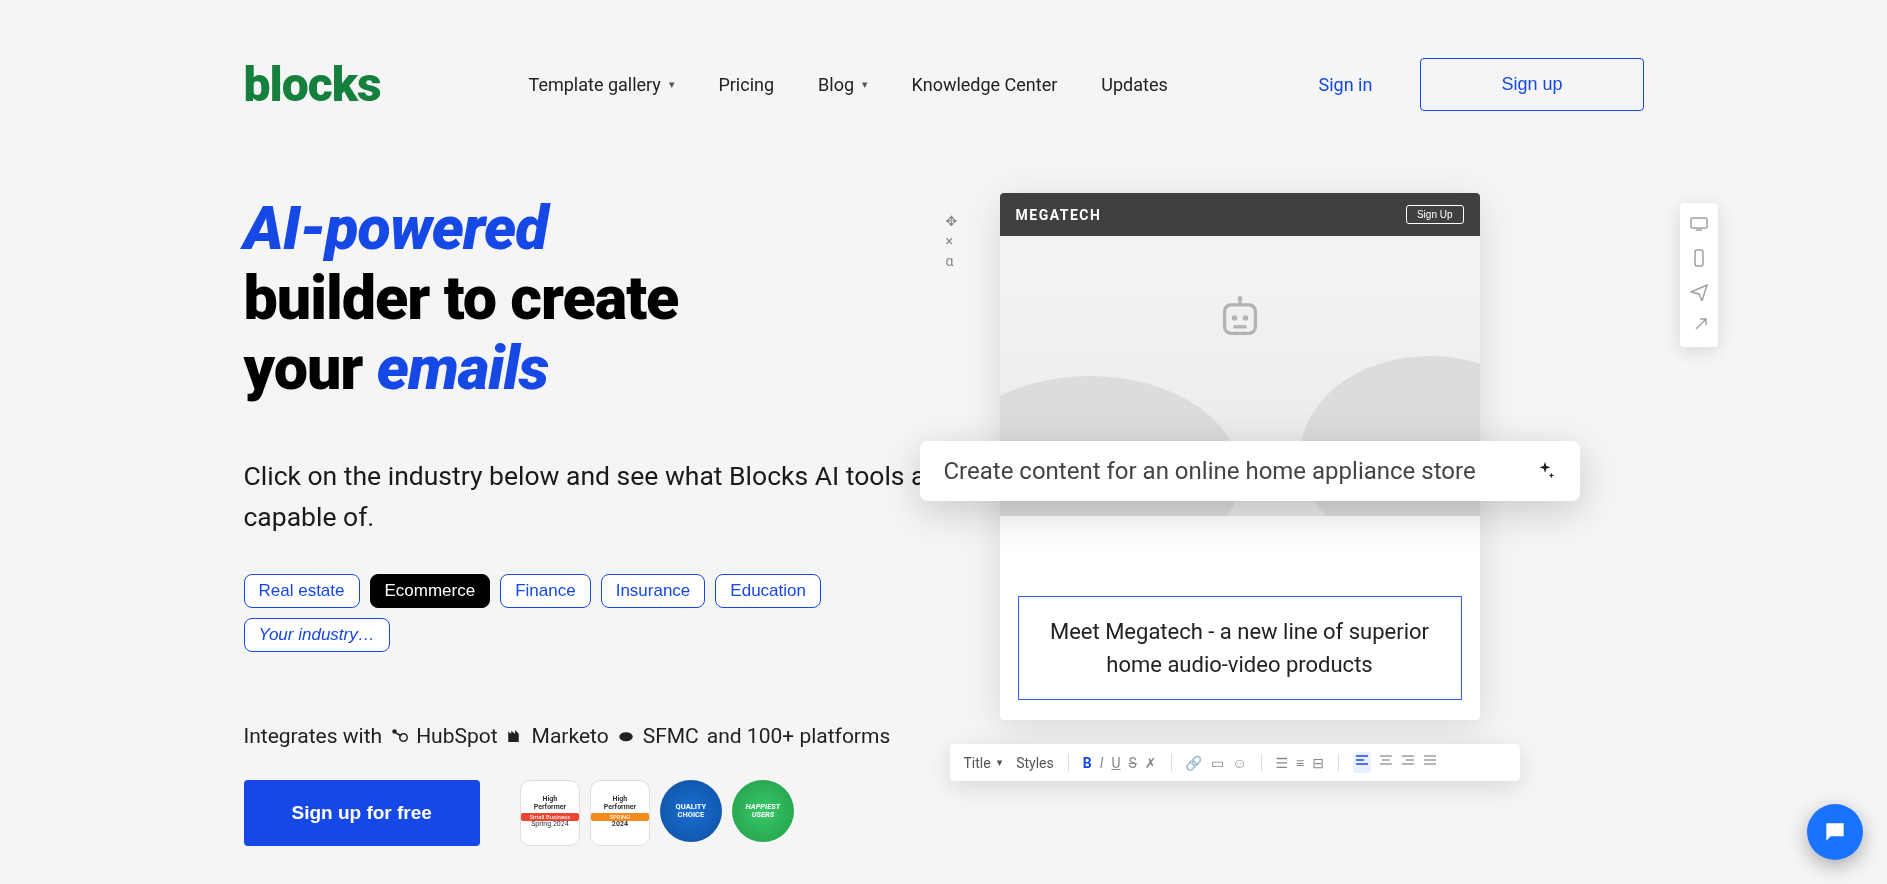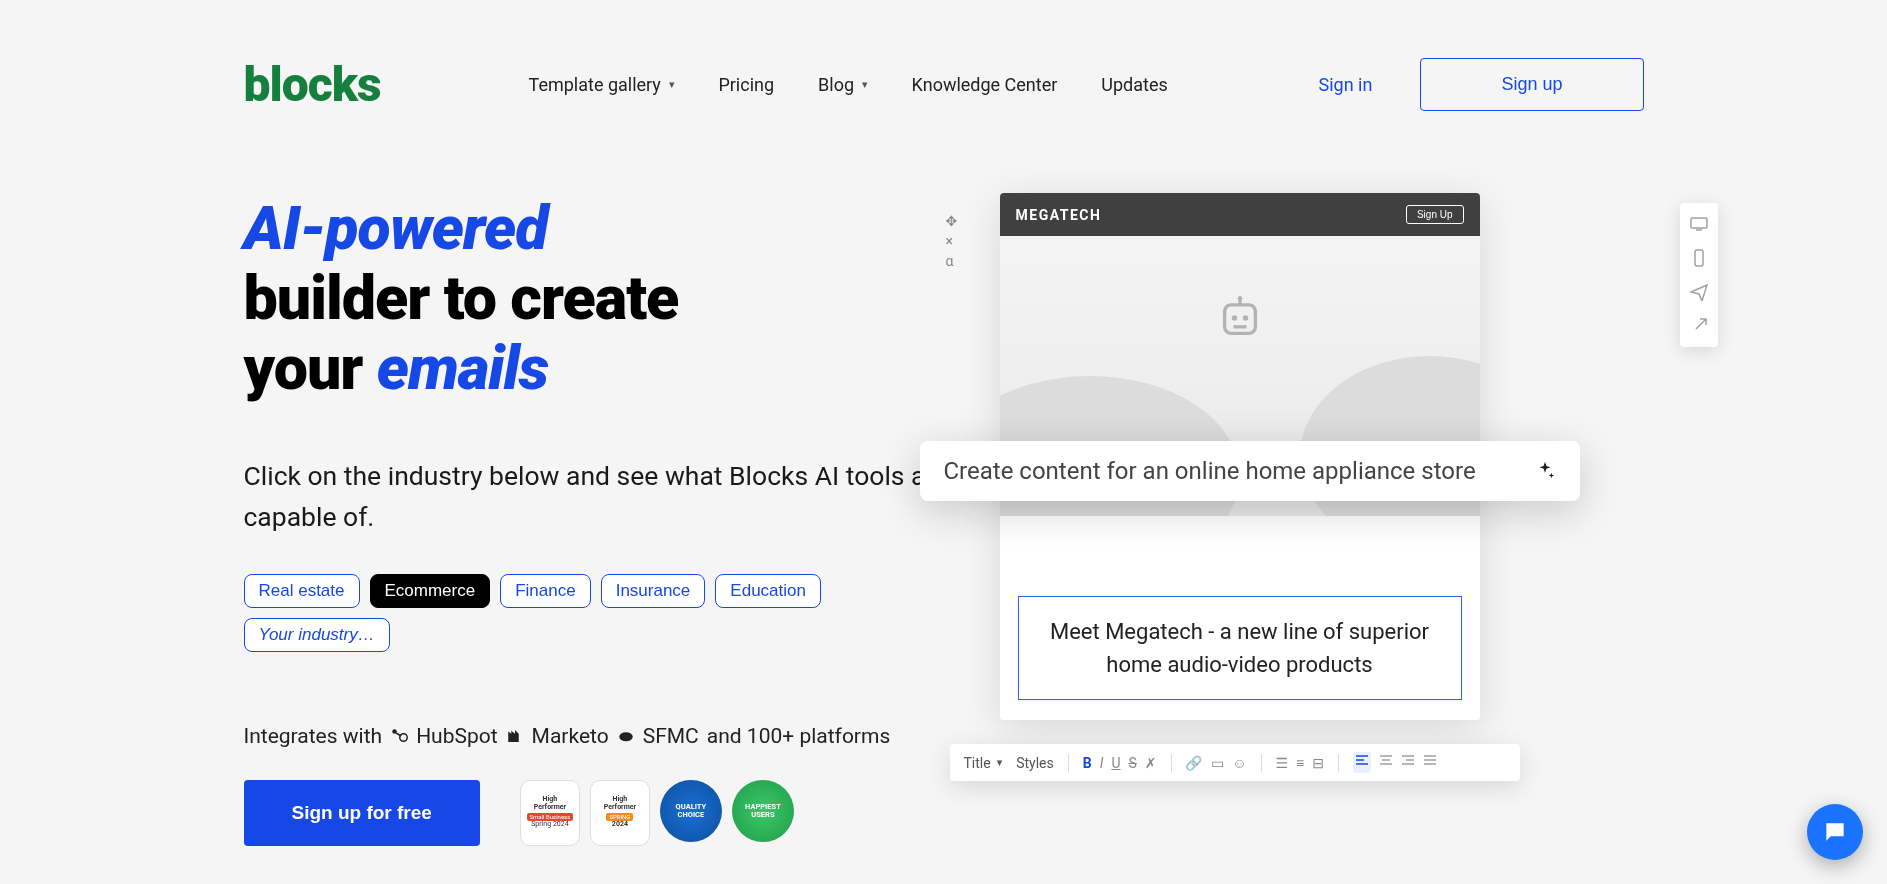--- a/index.html
+++ b/index.html
@@ -74,27 +74,27 @@
 .tag.active { background:#000; color:#fff; border-color:#000; }
 .tag.italic { font-style: italic; }
 .integrates { margin-top: 72px; font-size: 21px; color:#222; display:flex; align-items:center; gap:8px; flex-wrap:wrap; }
 .integrates a { color:#222; cursor:pointer; }
 .mini-icon { width:18px; height:18px; display:inline-block; }
 .cta-row { margin-top: 32px; display:flex; align-items:flex-start; gap:40px; }
 .signup-free { background:#1548e5; color:#fff; font-size:19px; font-weight:600; padding:22px 48px; border:none; border-radius:4px; cursor:pointer; }
 .badges { display:flex; gap:10px; }
 .badge {
   width:60px; height:66px; border-radius:10px; background:#fff; border:1px solid #ddd;
-  display:flex; flex-direction:column; align-items:center; justify-content:center;
+  display:flex; flex-direction:column; justify-content:center;
   font-size:7px; text-align:center; line-height:1.05; color:#333;
 }
 .badge.round { border-radius:50%; width:62px; height:62px; color:#fff; font-size:7.5px; }
 .badge .bold { font-weight:700; }
 .badge.quality { background: radial-gradient(circle,#1a6fd4 0,#0d4f9e 100%); border:none; }
-.badge.happy { background: radial-gradient(circle,#3bc869 0,#1f9c47 100%); border:none; }
+.badge.happy { background: radial-gradient(circle,#3bc869 0,#1f9c47 100%); border:none;font-style:italic; }
 .badge .ribbon { background:#e43; color:#fff; font-size:6px; padding:1px 3px; border-radius:2px; margin-top:2px; }
 .badge .ribbon.orange { background:#f58a1f; }
 
 
 .hero-right { flex: 1; position:relative; }
 .preview-card {
   background:#fff; border-radius:4px; box-shadow: 0 8px 40px rgba(0,0,0,0.12);
   width: 480px; margin-left: 20px; overflow:hidden;
 }
 .preview-header { background:#404040; color:#fff; padding:12px 16px; display:flex; align-items:center; justify-content:space-between; }

